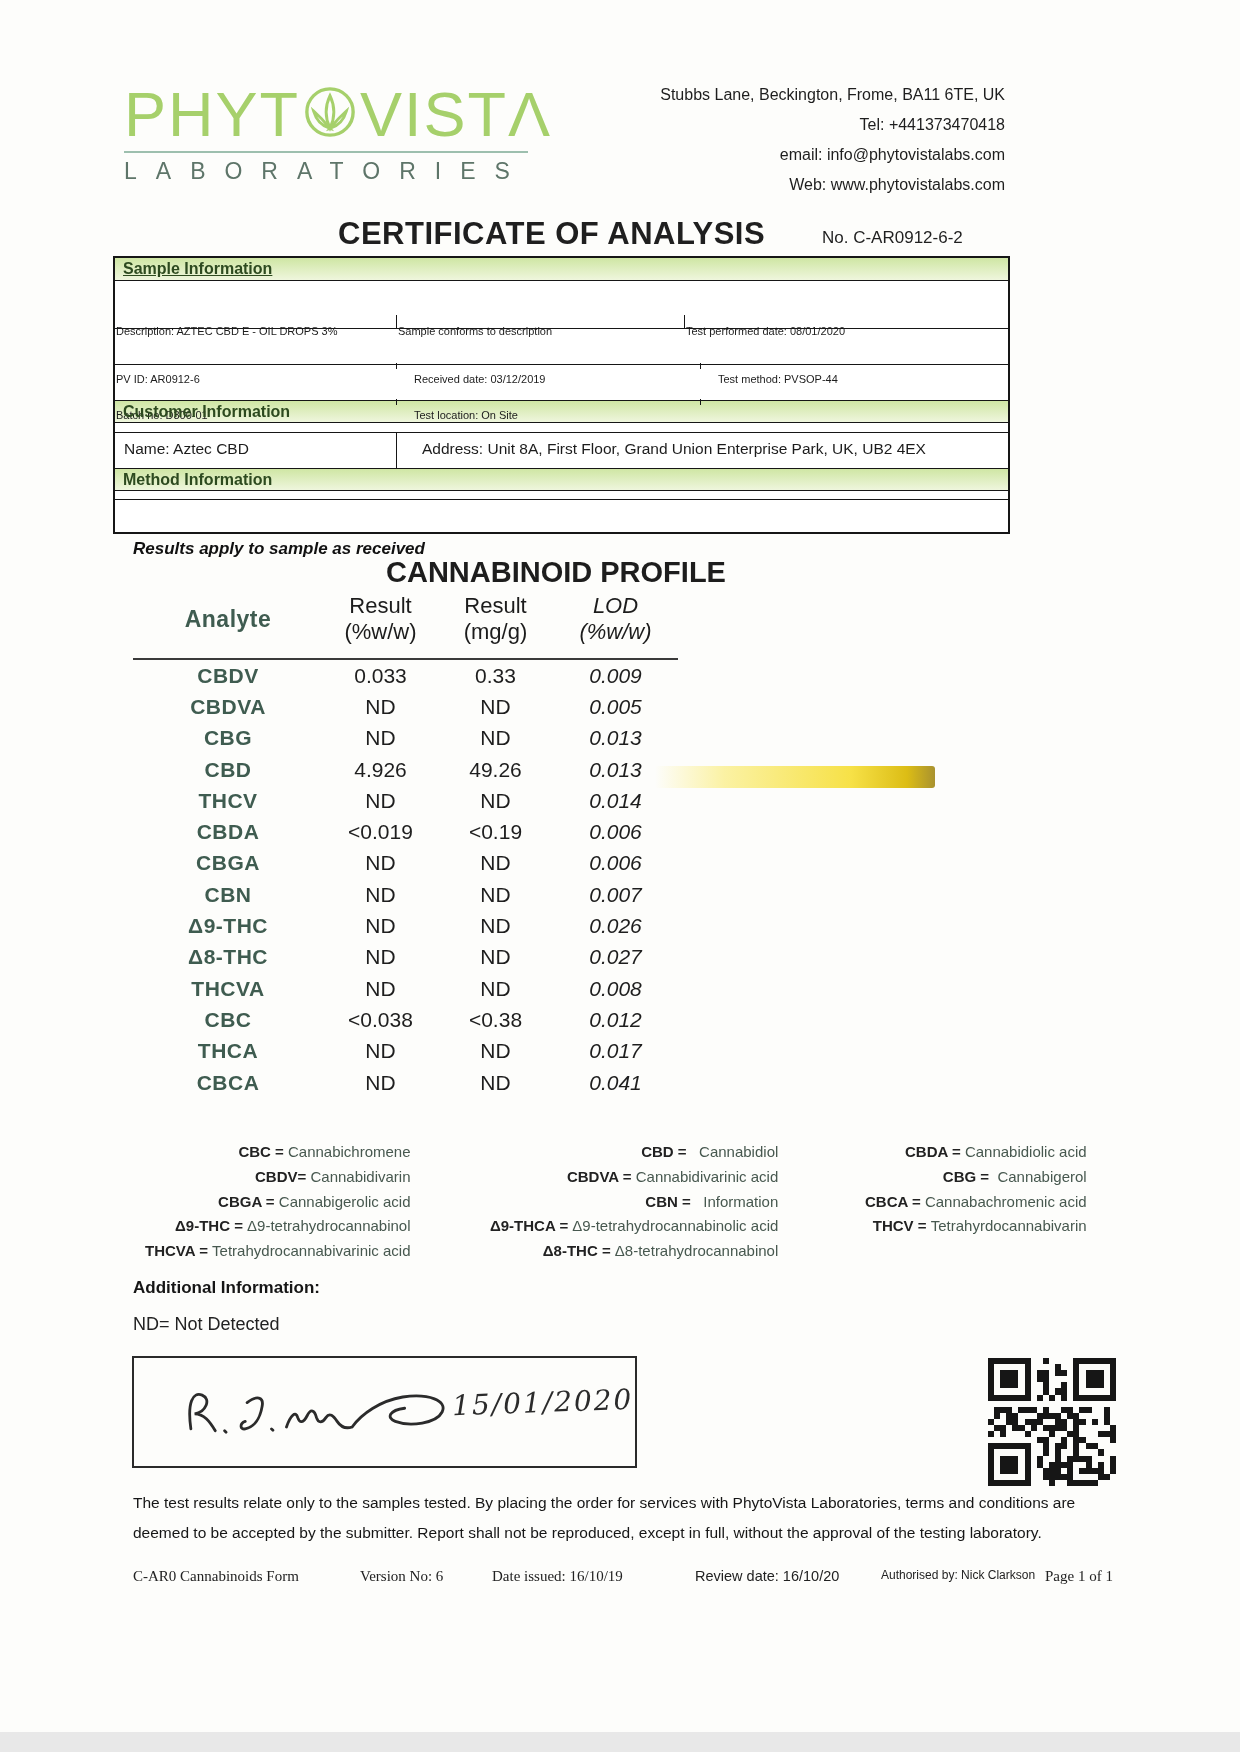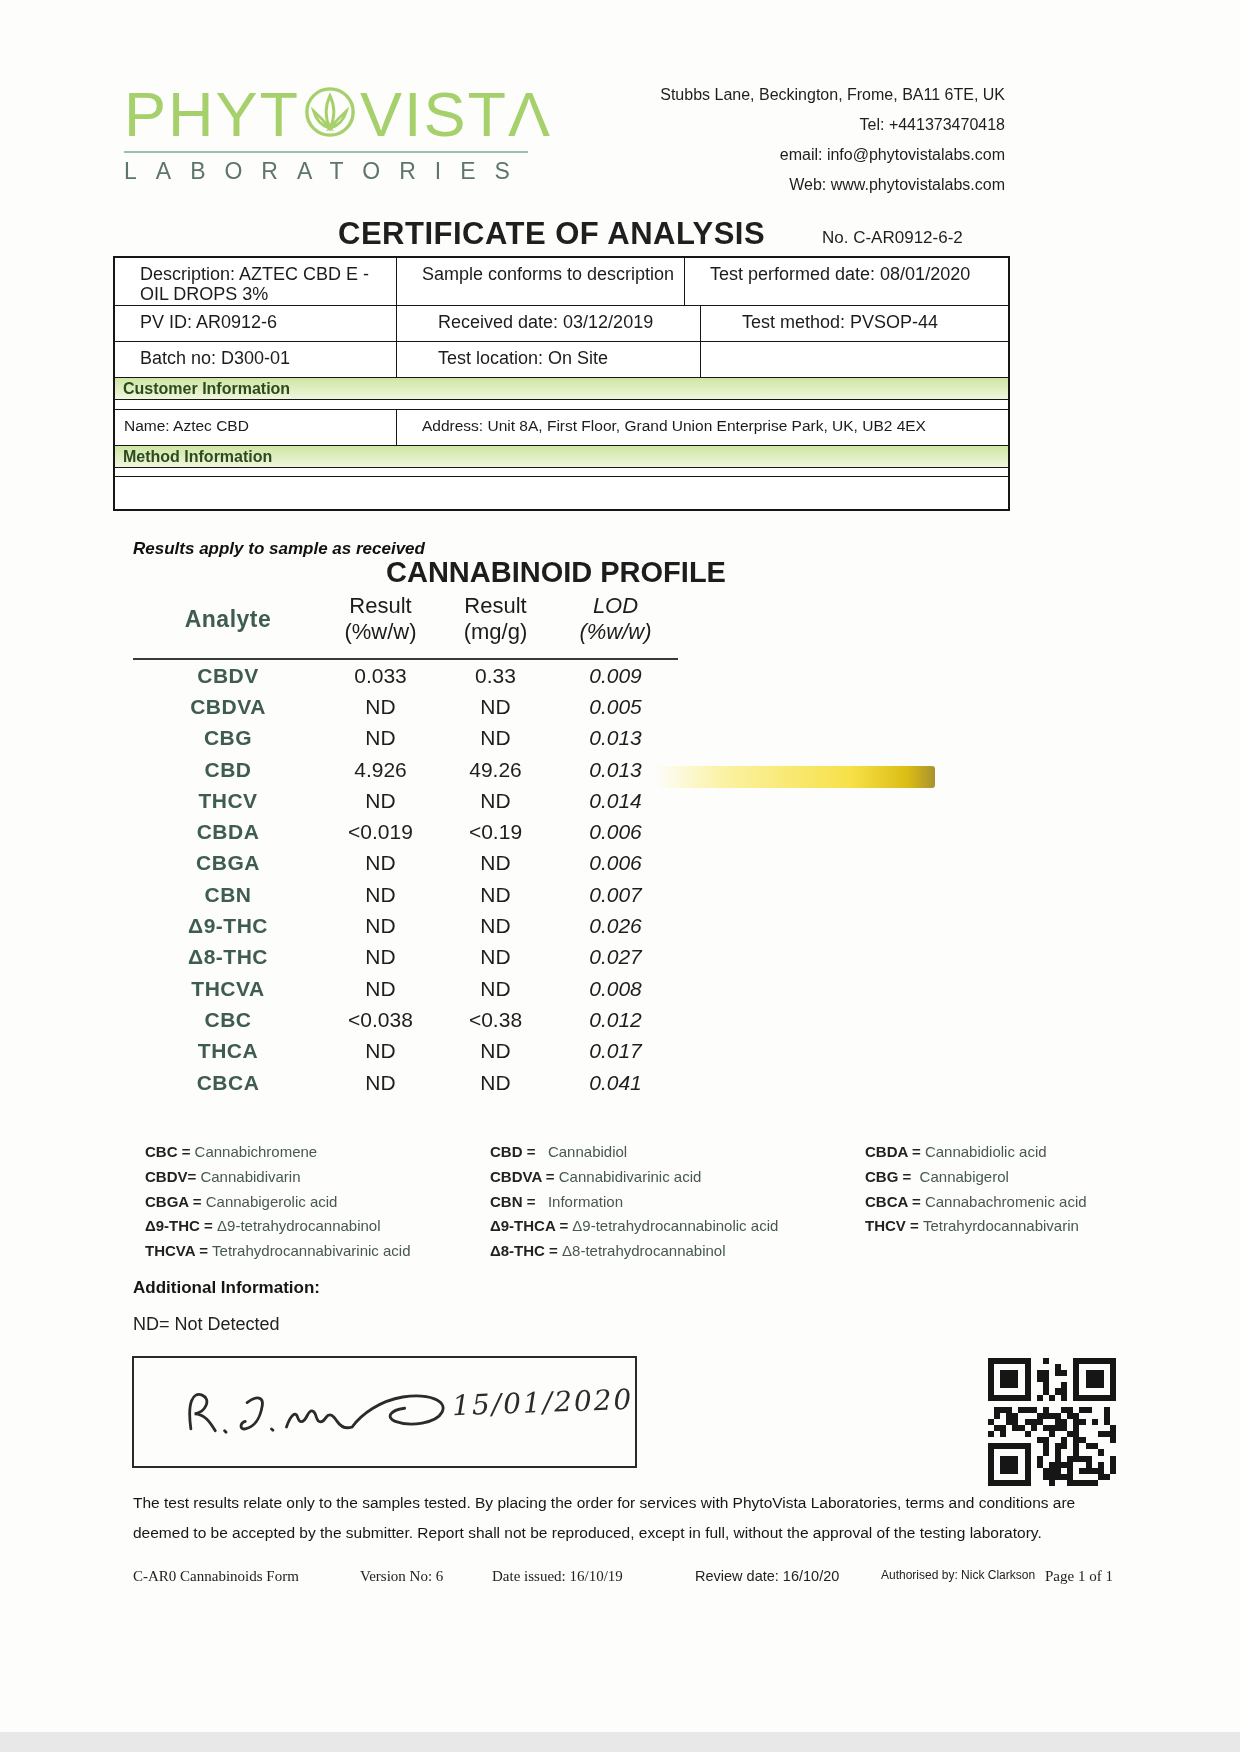--- a/index.html
+++ b/index.html
@@ -21,21 +21,21 @@
   .coa-no{position:absolute;left:822px;top:228px;font-size:17px;color:#1f1f1f;}
 
   
   .info-table{position:absolute;left:113px;top:256px;width:897px;border:2px solid #161616;background:#fff;box-sizing:border-box;}
   .band{height:23px;background:linear-gradient(#cfe6a4,#eff6dd);border-bottom:1.5px solid #161616;
         font-size:16px;font-weight:bold;color:#2d4a1f;padding:2px 0 0 8px;box-sizing:border-box;}
   .band.bt{border-top:1.5px solid #161616;}
   .band .ul{text-decoration:underline;}
   .irow{display:flex;border-bottom:1.5px solid #161616;}
   .irow.no-bb{border-bottom:none;}
-  .ic{box-sizing:border-box;padding:6px 8px 0 25px;font-size:18px;line-height:20px;border-right:1.5px solid #161616;}
+  .ic{box-sizing:border-box;padding:6px 8px 0 1px;font-size:11px;line-height:20px;border-right:1.5px solid #161616;margin-top:34px;}
   .ic1{width:282px;} .ic2{width:288px;} .ic3{flex:1;border-right:none;}
   .icc1{width:282px;box-sizing:border-box;padding:7px 8px 0 9px;font-size:15.5px;border-right:1.5px solid #161616;}
   .icc2{flex:1;box-sizing:border-box;padding:7px 8px 0 9px;font-size:15.5px;}
   .h47{height:47px;} .h35{height:35px;gap:16px;}
   .gap{height:9px;} .gap2{height:8px;}
   .emptyrow{height:32px;border-top:1.5px solid #161616;}
 
   
   .results-note{position:absolute;left:133px;top:539px;font-size:17px;font-weight:bold;font-style:italic;color:#111;}
   .profile-title{position:absolute;left:386px;top:556px;font-size:29px;font-weight:bold;color:#1d1d1d;}
@@ -47,21 +47,21 @@
   .hcell{font-size:22px;line-height:26px;color:#1c1c1c;}
   .hcell.it{font-style:italic;}
   .prow{display:flex;height:31.3px;align-items:center;}
   .prow .pc1{font-weight:bold;color:#3f5c50;font-size:21px;letter-spacing:.5px;}
   .prow .pc2,.prow .pc3{font-size:21px;color:#1e1e1e;}
   .prow .pc4{font-size:21px;font-style:italic;color:#1e1e1e;}
   .highlight{position:absolute;left:655px;top:766px;width:280px;height:22px;border-radius:3px;
     background:linear-gradient(90deg,rgba(250,235,90,0) 0%,rgba(248,228,55,.45) 25%,rgba(245,218,26,.8) 70%,#dcbd15 90%,#a9922f 100%);}
 
   
-  .legend-col{position:absolute;top:1140px;font-size:15px;line-height:24.8px;white-space:nowrap;}
+  .legend-col{position:absolute;top:1140px;font-size:15px;line-height:24.8px;white-space:nowrap;text-align:right;}
   .lg1{left:145px;} .lg2{left:490px;} .lg3{left:865px;}
   .labbr{font-weight:bold;color:#222;}
   .lname{color:#47584f;}
 
   
   .add-title{position:absolute;left:133px;top:1278px;font-size:17px;font-weight:bold;color:#161616;}
   .nd-note{position:absolute;left:133px;top:1314px;font-size:18px;color:#222;}
   .sigbox{position:absolute;left:132px;top:1356px;width:505px;height:112px;border:2px solid #2a2a2a;box-sizing:border-box;}
   .sig-svg{position:absolute;left:40px;top:14px;}
   .sig-date{position:absolute;left:318px;top:28px;font-family:"DejaVu Serif","Liberation Serif",serif;
@@ -106,20 +106,21 @@
     <div>Stubbs Lane, Beckington, Frome, BA11 6TE, UK</div>
     <div>Tel: +441373470418</div>
     <div>email: info@phytovistalabs.com</div>
     <div>Web: www.phytovistalabs.com</div>
   </div>
 
   <div class="coa-title">CERTIFICATE OF ANALYSIS</div>
   <div class="coa-no">No. C-AR0912-6-2</div>
 
   <div class="info-table">
+    <div class="band"><span class="ul">Sample Information</span></div>
     <div class="irow h47">
       <div class="ic ic1">Description: AZTEC CBD E - OIL DROPS 3%</div>
       <div class="ic ic2">Sample conforms to description</div>
       <div class="ic ic3">Test performed date: 08/01/2020</div>
     </div>
     <div class="irow h35">
       <div class="ic ic1">PV ID: AR0912-6</div>
       <div class="ic ic2">Received date: 03/12/2019</div>
       <div class="ic ic3">Test method: PVSOP-44</div>
     </div>

